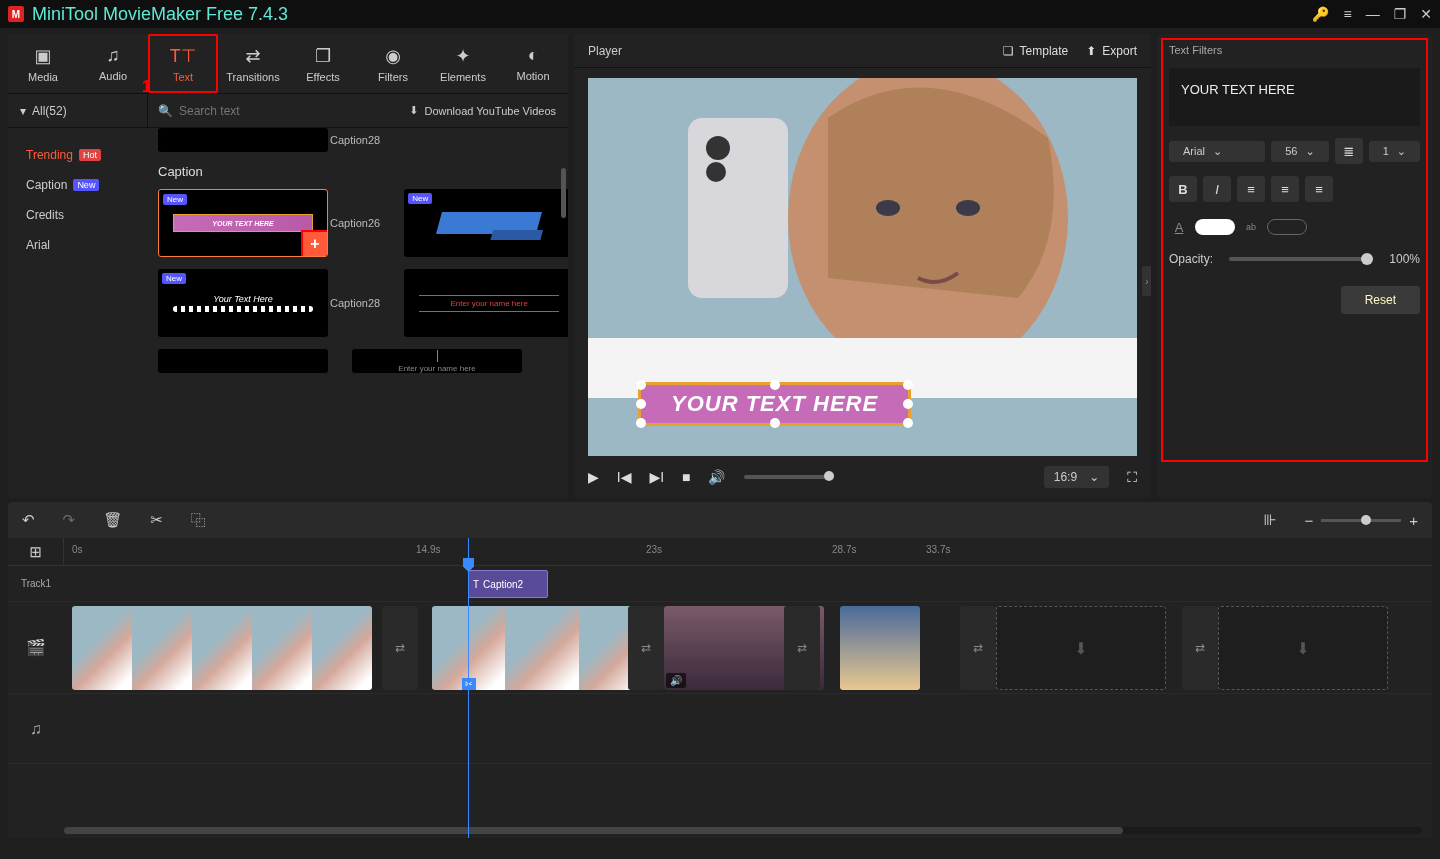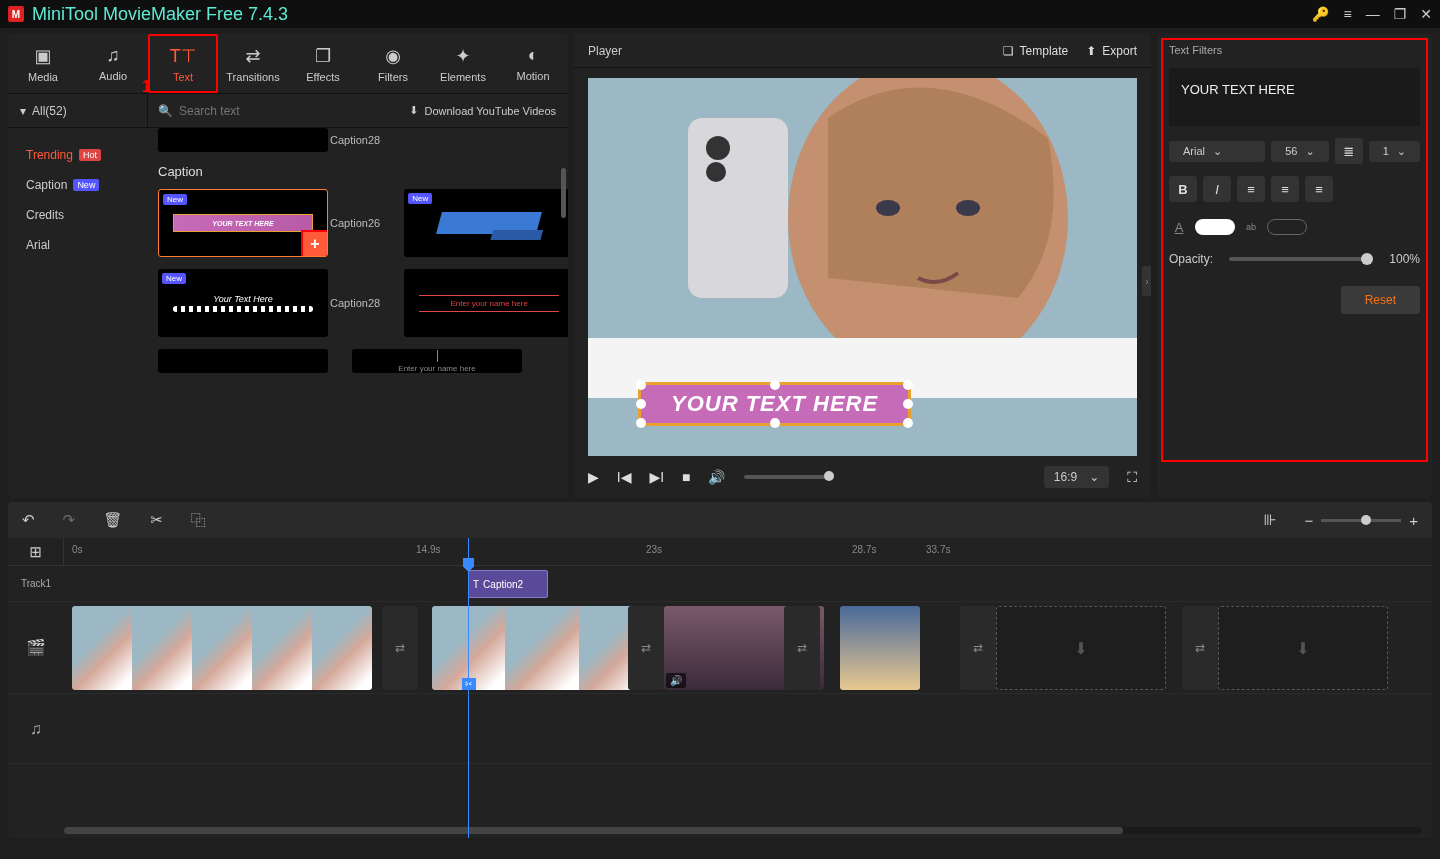--- a/index.html
+++ b/index.html
@@ -80,21 +80,21 @@
 .prop-header { padding: 10px 12px; color:#ccc; font-size:12px; border-bottom:1px solid #333;}
 .prop-body { padding: 10px 12px; display:flex; flex-direction:column; gap:12px;}
 .prop-label { color:#aaa; font-size:11px;}
 .text-edit { background:#1a1a1a; border:none; color:#eee; padding:14px 12px; height:58px; resize:none; font-size:13px; outline:none;}
 .prop-row { display:flex; gap:6px; align-items:center;}
 .sel { background:#333; color:#ccc; padding:4px 14px; border:none; border-radius:3px; display:flex; align-items:center; gap:8px; font-size:11px;}
 .fmt-btn { width:28px; height:26px; background:#333; display:flex; align-items:center; justify-content:center; color:#ddd; cursor:pointer; border-radius:3px; font-size:13px;}
 .color-swatch { width:40px; height:16px; border-radius:8px;}
 .opacity-slider { flex:1; height:4px; background:#555; margin:0 10px; position:relative; border-radius:2px;}
 .op-thumb { position:absolute; right:0; top:-4px; width:12px; height:12px; background:#ccc; border-radius:50%;}
-.reset-btn { background:#3a3a3a; color:#f97316; border:none; padding:7px 24px; border-radius:3px; margin: 10px 12px 10px auto; cursor:pointer; font-size:12px;}
+.reset-btn { background:#3a3a3a; color:#fef9c3; border:none; padding:7px 24px; border-radius:3px; margin: 10px 12px 10px auto; cursor:pointer; font-size:12px;}
 
 
 .timeline { height: 355px; padding: 4px 8px; }
 .tl-toolbar { height:36px; background:#2a2a2a; border-radius:4px 4px 0 0; display:flex; align-items:center; padding:0 14px; gap:28px;}
 .tl-tool { color:#ccc; cursor:pointer; font-size:15px;}
 .zoom-wrap { display:flex; align-items:center; gap:8px;}
 .zoom-slider { width:80px; height:3px; background:#555; position:relative;}
 .zoom-thumb { position:absolute; left:50%; top:-4px; width:10px; height:10px; background:#ccc; border-radius:50%;}
 .tl-body { background:#222; height: 300px; border-radius: 0 0 4px 4px; position:relative; overflow:hidden;}
 .tl-ruler { height:28px; border-bottom:1px solid #333; display:flex; position:relative;}
@@ -398,21 +398,21 @@
   <div class="tl-body">
     <div class="playhead"></div>
     <div class="tl-ruler">
       <div class="tl-left-col" style="display:flex;align-items:center;justify-content:center">
         <span class="tl-tool">⊞</span>
       </div>
       <div style="flex:1;position:relative" id="ruler-marks">
           <span class="ruler-mark" style="left: 8px;">0s</span>
           <span class="ruler-mark" style="left: 352px;">14.9s</span>
           <span class="ruler-mark" style="left: 582px;">23s</span>
-          <span class="ruler-mark" style="left: 788px;">28.7s</span>
+          <span class="ruler-mark" style="left: 768px;">28.7s</span>
           <span class="ruler-mark" style="left: 862px;">33.7s</span>
         </div>
     </div>
     <div class="tl-track">
       <div class="track-hdr">Track1</div>
       <div class="track-content">
         <div class="text-clip">
           <span>T</span>
           <span>Caption2</span>
         </div>

